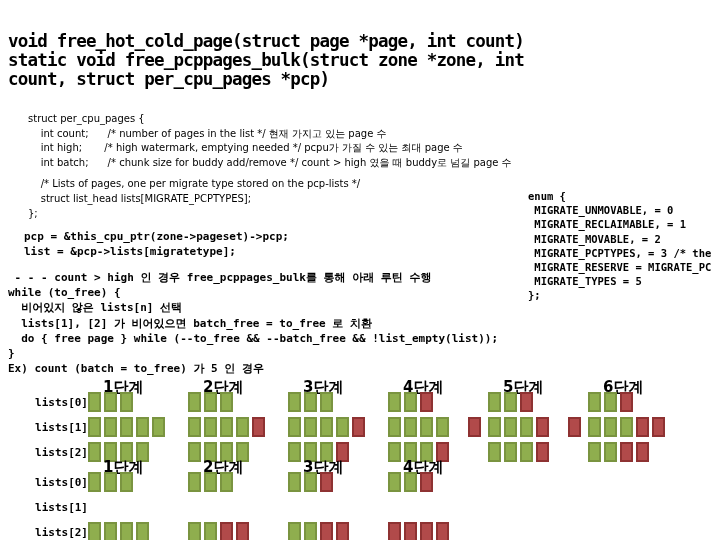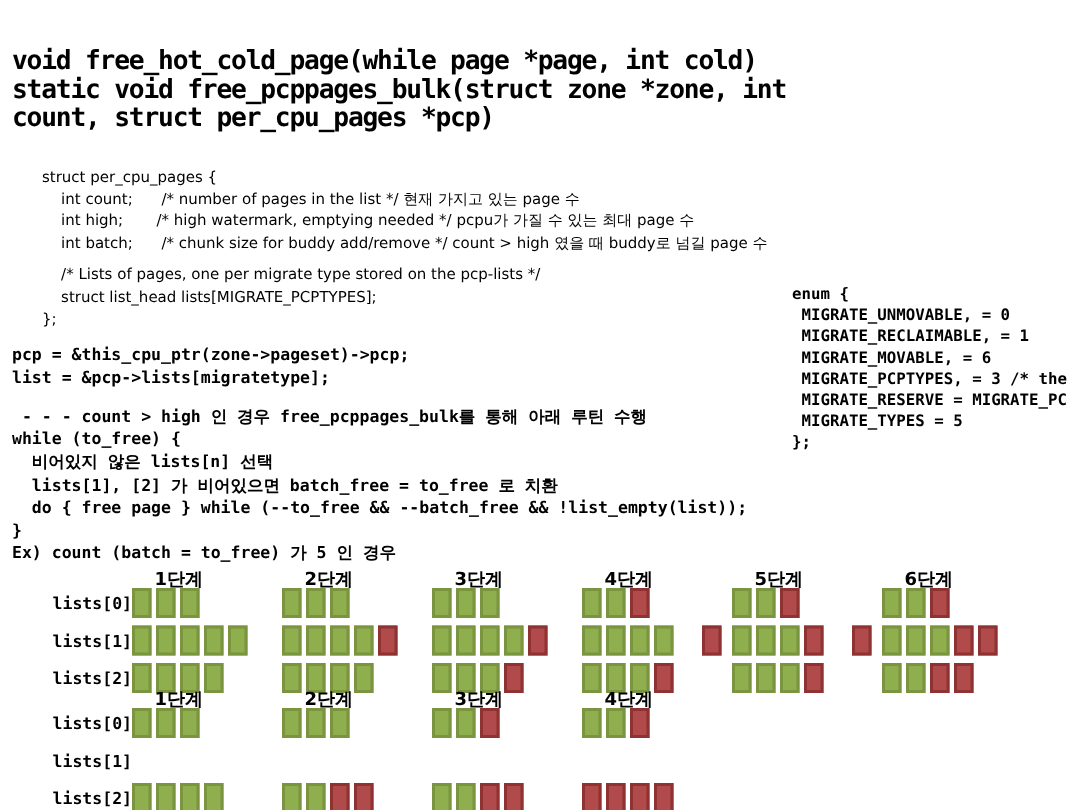--- a/index.html
+++ b/index.html
@@ -43,21 +43,21 @@
   
   #enum-block{
     position:absolute;left:528px;top:189px;
     font-family:"DejaVu Sans Mono",monospace;
     font-size:10.5px;line-height:14.2px;font-weight:700;
     white-space:pre;
   }
 
   
   #pcp-code{
-    position:absolute;left:8px;top:229px;
+    position:absolute;left:24px;top:229px;
     font-family:"DejaVu Sans Mono",monospace;
     font-size:11px;line-height:15px;font-weight:700;
     white-space:pre;
   }
 
   
   #routine-code{
     position:absolute;left:8px;top:270px;
     font-family:"DejaVu Sans Mono",monospace;
     font-size:11px;line-height:15.2px;font-weight:700;
@@ -71,54 +71,54 @@
 
   .row-label{
     position:absolute;
     font-family:"DejaVu Sans Mono",monospace;
     font-size:11px;font-weight:700;
     text-align:right;width:74px;left:14px;
     white-space:pre;
   }
   .step-label{
     position:absolute;
-    font-size:12px;font-weight:700;
+    font-size:15px;font-weight:700;
     white-space:pre;
   }
   .cell{
     position:absolute;
     width:13px;height:20px;
     box-sizing:border-box;
   }
   .cell.green{background:#8fae4e;border:2px solid #7a9440;}
   .cell.red{background:#b14a4a;border:2px solid #8e3232;}
 </style>
 </head>
 <body>
 
 <div class="slide">
 
 
-  <div id="func-sigs">void free_hot_cold_page(while page *page, int cold)
+  <div id="func-sigs">void free_hot_cold_page(struct page *page, int count)
 static void free_pcppages_bulk(struct zone *zone, int
 count, struct per_cpu_pages *pcp)</div>
 
   <div id="struct-block">struct per_cpu_pages {
     int count;      /* number of pages in the list */ 현재 가지고 있는 page 수
     int high;       /* high watermark, emptying needed */ pcpu가 가질 수 있는 최대 page 수
     int batch;      /* chunk size for buddy add/remove */ count &gt; high 였을 때 buddy로 넘길 page 수</div>
 
   <div id="struct-lists">    /* Lists of pages, one per migrate type stored on the pcp-lists */
     struct list_head lists[MIGRATE_PCPTYPES];
 };</div>
 
   <div id="enum-block">enum {
  MIGRATE_UNMOVABLE, = 0
  MIGRATE_RECLAIMABLE, = 1
- MIGRATE_MOVABLE, = 6
+ MIGRATE_MOVABLE, = 2
  MIGRATE_PCPTYPES, = 3 /* the
  MIGRATE_RESERVE = MIGRATE_PC
  MIGRATE_TYPES = 5
 };</div>
 
   <div id="pcp-code">pcp = &amp;this_cpu_ptr(zone-&gt;pageset)-&gt;pcp;
 list = &amp;pcp-&gt;lists[migratetype];</div>
 
   <div id="routine-code"> - - - count &gt; high 인 경우 free_pcppages_bulk를 통해 아래 루틴 수행
 while (to_free) {

